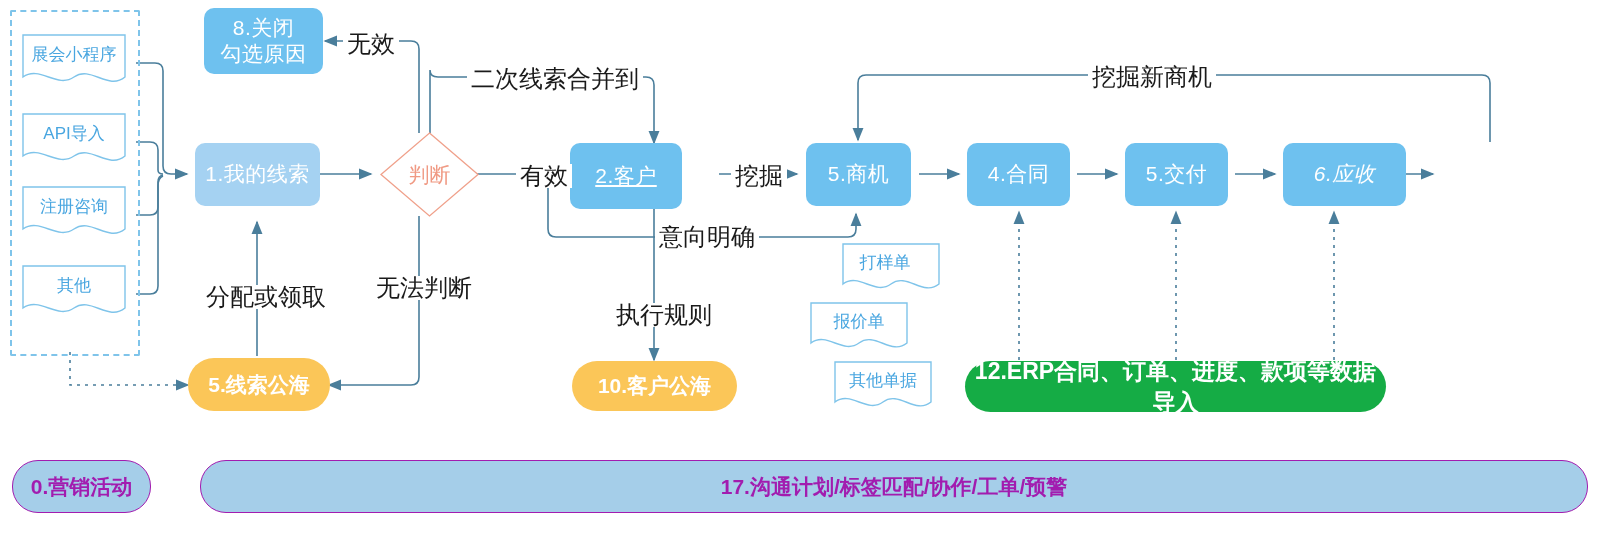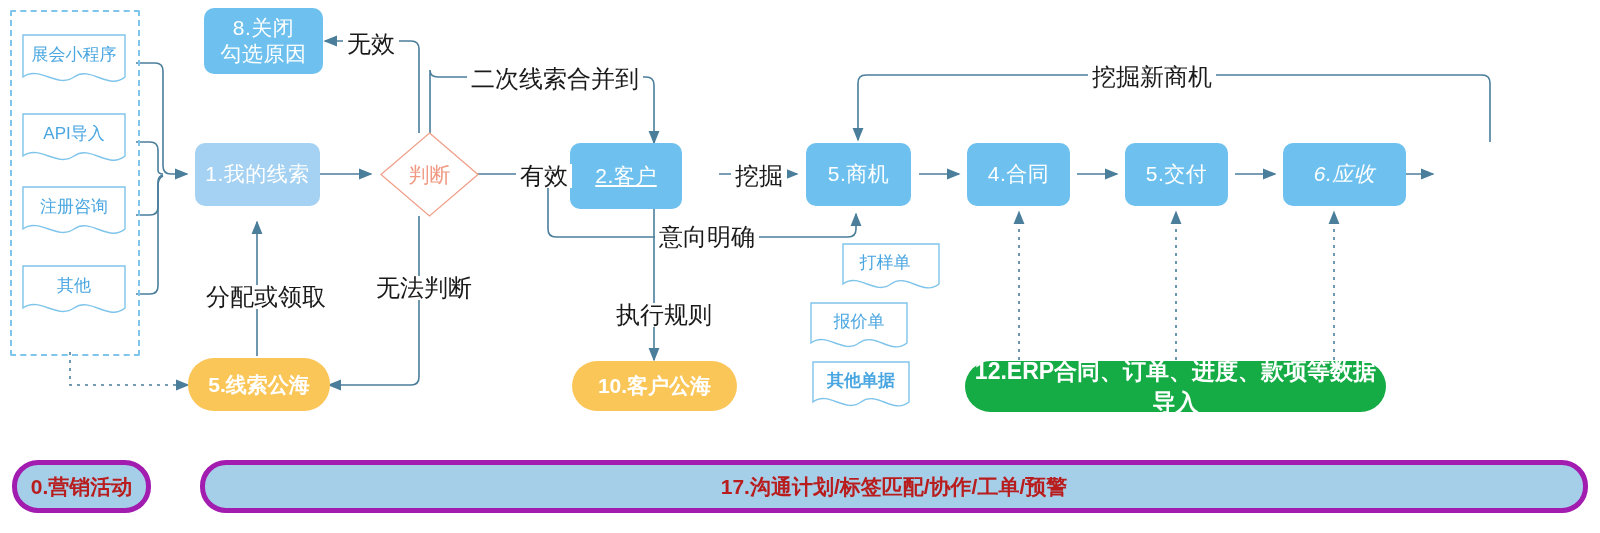--- a/index.html
+++ b/index.html
@@ -17,21 +17,21 @@
     border-radius:10px;color:#ffffff;font-size:21px;letter-spacing:.5px;
     background:#6EC1EF;line-height:1.15;
   }
   .proc.light{background:#A5D2F2;}
   .proc.two-line{font-size:21px;line-height:1.25;}
 
   
   .pill{border-radius:26px;color:#ffffff;font-weight:bold;font-size:21px;}
   .pill.amber{background:#FBC658;}
   .pill.green{background:#15AC45;font-size:23px;}
-  .pill.bluepale{background:#A5CEE9;color:#b91c1c;border:5px solid #a21caf;font-weight:bold;}
+  .pill.bluepale{background:#A5CEE9;color:#a21caf;border:1px solid #a21caf;font-weight:bold;}
 
   
   .diamond{position:absolute;}
   .diamond .dlabel{
     position:absolute;left:0;top:0;width:100%;height:100%;
     display:flex;align-items:center;justify-content:center;
     color:#F09A84;font-size:21px;
   }
 
   
@@ -141,21 +141,21 @@
       <path d="M1,1 H97 V41 C81,54 65,29 49,41 C33,53 17,29 1,41 Z" fill="#ffffff" stroke="#7FC4EA" stroke-width="1.4"></path>
     </svg>
     <span class="dtext">打样单</span>
   </div>
   <div class="docnode" style="left:810px;top:302px;width:98px;height:55px;">
     <svg width="98" height="55" viewBox="0 0 98 55">
       <path d="M1,1 H97 V41 C81,54 65,29 49,41 C33,53 17,29 1,41 Z" fill="#ffffff" stroke="#7FC4EA" stroke-width="1.4"></path>
     </svg>
     <span class="dtext">报价单</span>
   </div>
-  <div class="docnode" style="left:812px;top:361px;width:98px;height:55px;font-weight:bold;">
+  <div class="docnode" style="left:834px;top:361px;width:98px;height:55px;">
     <svg width="98" height="55" viewBox="0 0 98 55">
       <path d="M1,1 H97 V41 C81,54 65,29 49,41 C33,53 17,29 1,41 Z" fill="#ffffff" stroke="#7FC4EA" stroke-width="1.4"></path>
     </svg>
     <span class="dtext">其他单据</span>
   </div>
 
   <div class="node proc two-line" style="left:204px;top:8px;width:119px;height:66px;flex-direction:column;">
     <span>8.关闭</span>
     <span>勾选原因</span>
   </div>

